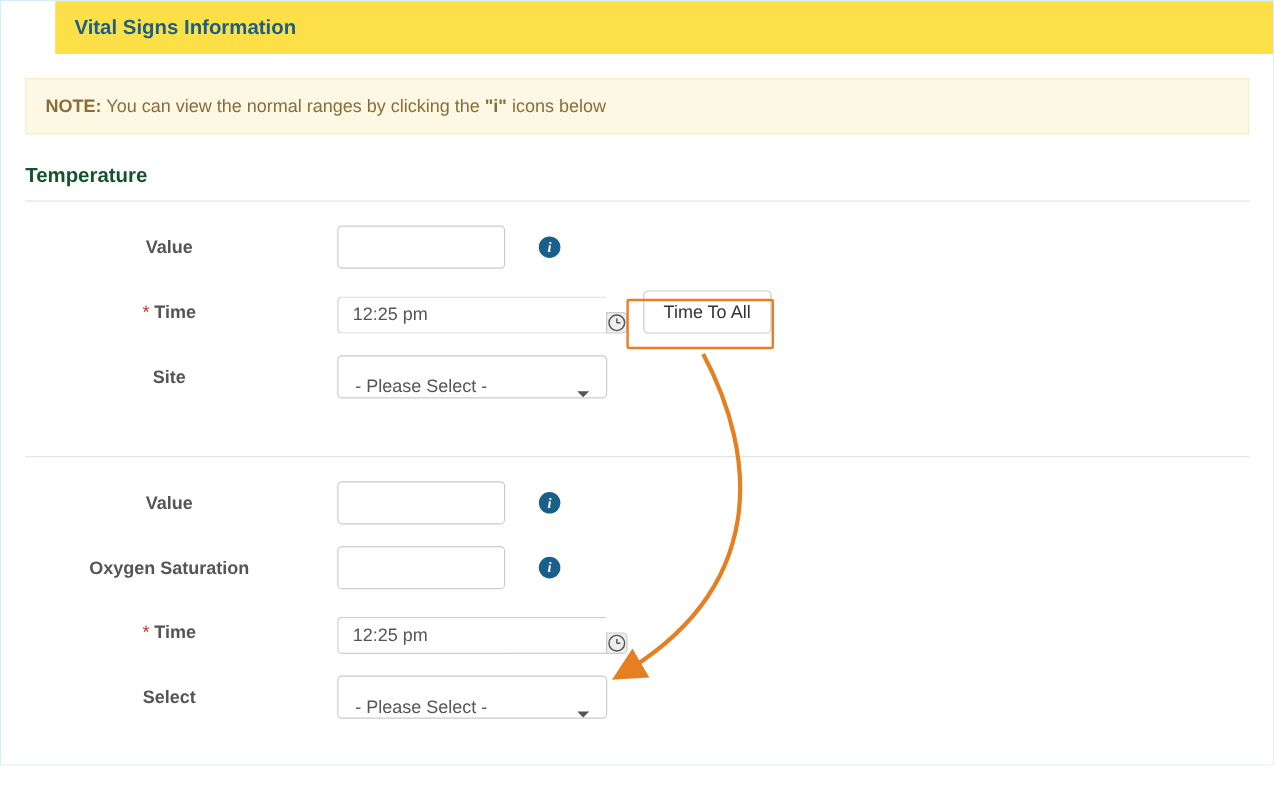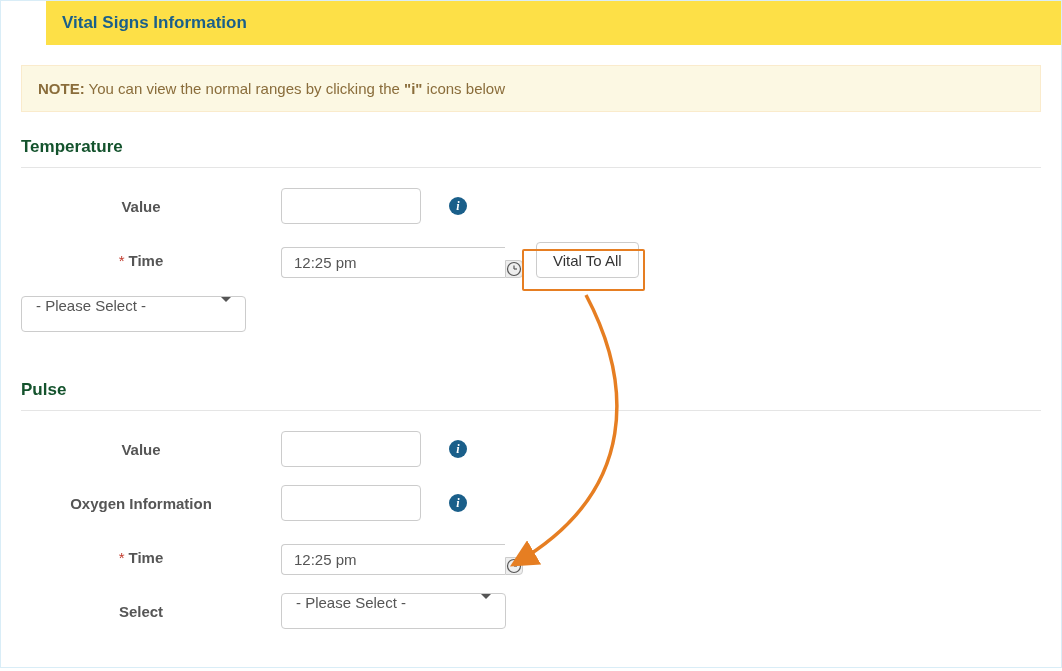--- a/index.html
+++ b/index.html
@@ -113,21 +113,21 @@
     align-items: center;
     justify-content: center;
   }
   .select-like {
     width: 225px;
     height: 36px;
     border: 1px solid #ccc;
     border-radius: 4px;
     background: #fff;
     display: inline-flex;
-    align-items: flex-start;
+    align-items: flex-end;
     justify-content: space-between;
     padding: 0 14px;
     color: #555;
     cursor: pointer;
     font-size: 15px;
   }
   .caret-down {
     width: 0; height: 0;
     border-left: 5px solid transparent;
     border-right: 5px solid transparent;
@@ -187,43 +187,43 @@
       <div class="time-group">
         <input class="time-input" type="text" value="12:25 pm" style="">
         <span class="time-addon">
           <svg width="16" height="16" viewBox="0 0 16 16">
             <circle cx="8" cy="8" r="6.5" fill="none" stroke="#555" stroke-width="1.2"></circle>
             <line x1="8" y1="8" x2="8" y2="4.5" stroke="#555" stroke-width="1.2"></line>
             <line x1="8" y1="8" x2="11" y2="8" stroke="#555" stroke-width="1.2"></line>
           </svg>
         </span>
       </div>
-      <button class="copy-btn">Vital To All</button>
-    </div>
-
-    <div class="form-row">
+      <button class="copy-btn">Time To All</button>
+    </div>
+
+    <div class="form-row">
+      <div class="form-label">Site</div>
       <div class="select-like">
         <span>- Please Select -</span>
         <span class="caret-down"></span>
       </div>
     </div>
 
     <div class="section-gap"></div>
 
-    <div class="section-title">Pulse</div>
     <hr class="section-divider">
 
     <div class="form-row">
       <div class="form-label">Value</div>
       <input class="text-input" type="text" value="" style="">
       <span class="info-icon">i</span>
     </div>
 
     <div class="form-row">
-      <div class="form-label">Oxygen Information</div>
+      <div class="form-label">Oxygen Saturation</div>
       <input class="text-input" type="text" value="" style="">
       <span class="info-icon">i</span>
     </div>
 
     <div class="form-row">
       <div class="form-label">
         <span class="required-star">*</span><span>Time</span>
       </div>
       <div class="time-group">
         <input class="time-input" type="text" value="12:25 pm" style="">

